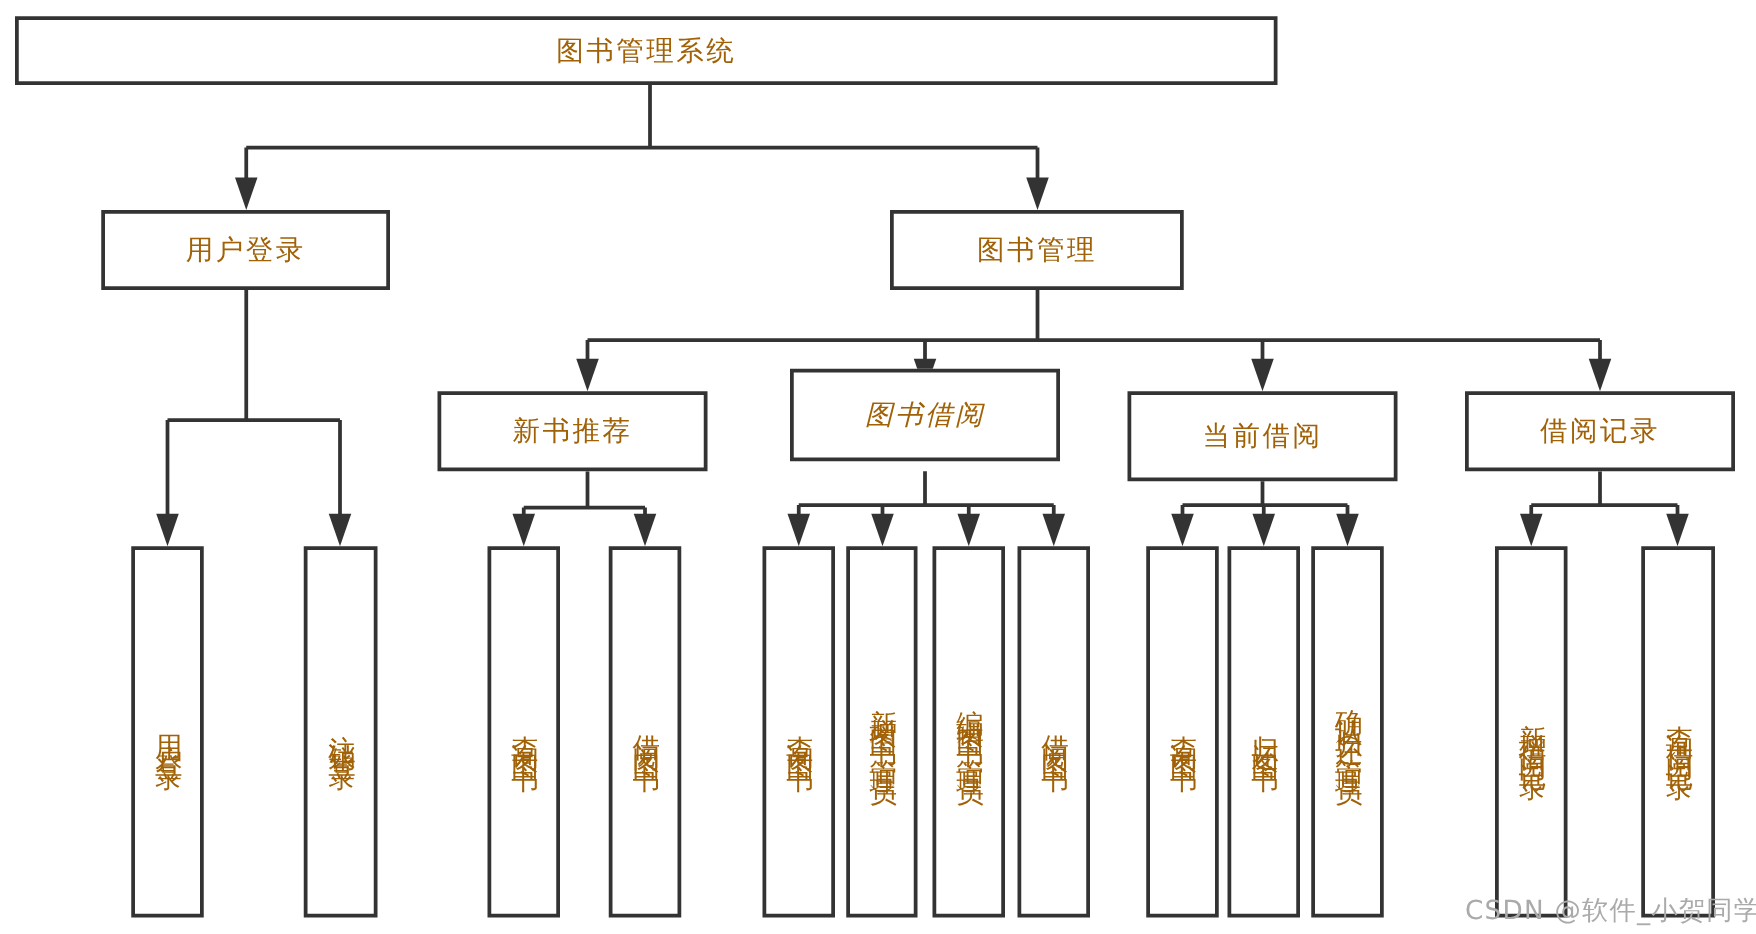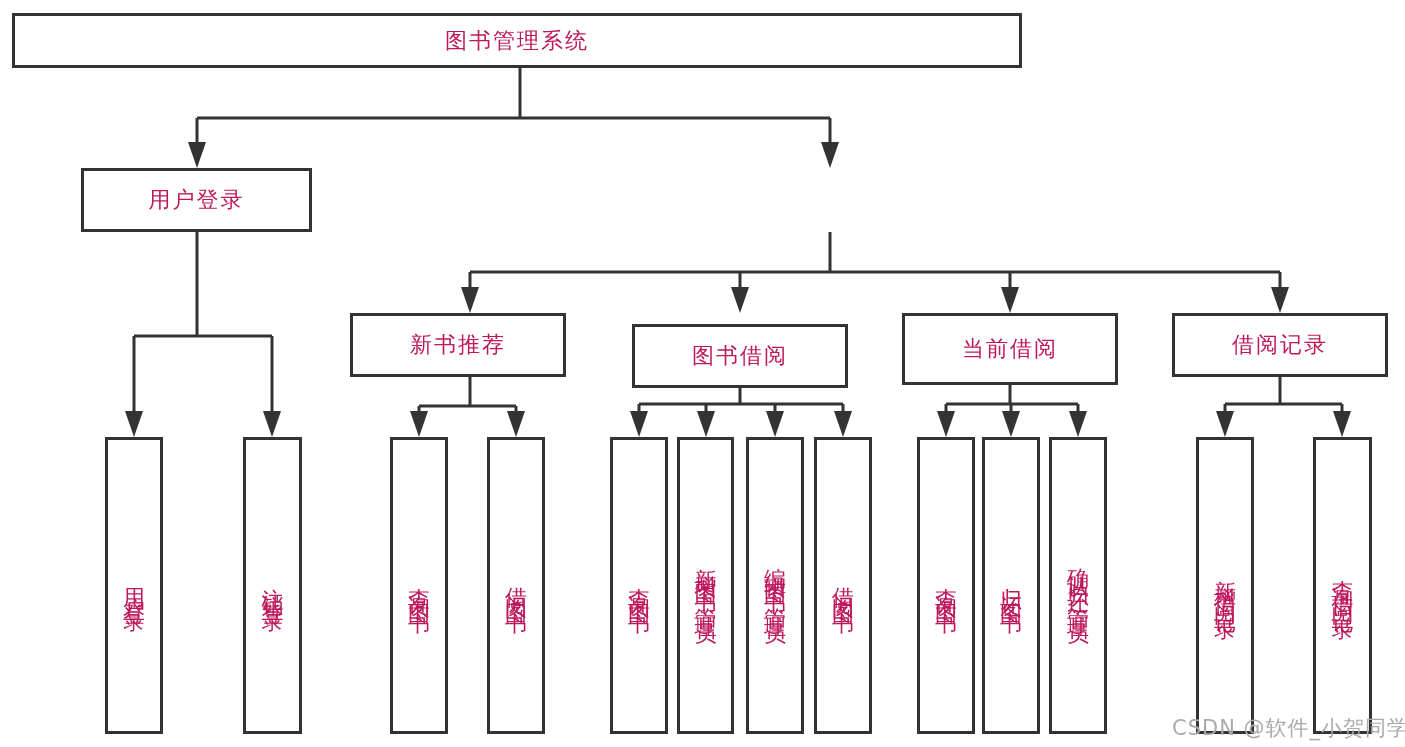--- a/index.html
+++ b/index.html
@@ -30,21 +30,21 @@
     fill: #333333;
     stroke: none;
   }
   .box {
     position: absolute;
     background: #ffffff;
     border: 3px solid #333333;
     display: flex;
     align-items: center;
     justify-content: center;
-    color: #be185d;
+    color: #a16207;
     z-index: 2;
     text-align: center;
   }
   .h {
     font-size: 22px;
     letter-spacing: 2px;
     white-space: nowrap;
   }
   .v {
     writing-mode: vertical-rl;
@@ -102,23 +102,24 @@
     <polygon points="937,411 955,411 946,437"></polygon>
     <polygon points="1002,411 1020,411 1011,437"></polygon>
     <polygon points="1069,411 1087,411 1078,437"></polygon>
     <polygon points="1216,411 1234,411 1225,437"></polygon>
     <polygon points="1333,411 1351,411 1342,437"></polygon>
   </svg>
 
   <div class="box h" style="left:12px; top:13px; width:1010px; height:55px;">图书管理系统</div>
 
   <div class="box h" style="left:81px; top:168px; width:231px; height:64px;">用户登录</div>
+  <div class="box h" style="left:712px; top:168px; width:235px; height:64px;">图书管理</div>
 
   <div class="box h" style="left:350px; top:313px; width:216px; height:64px;">新书推荐</div>
-  <div class="box h" style="left:632px; top:324px; width:216px; height:64px;">图书借阅</div>
+  <div class="box h" style="left:632px; top:295px; width:216px; height:74px;font-style:italic;">图书借阅</div>
   <div class="box h" style="left:902px; top:313px; width:216px; height:72px;">当前借阅</div>
   <div class="box h" style="left:1172px; top:313px; width:216px; height:64px;">借阅记录</div>
 
   <div class="box v" style="left:105px; top:437px; width:58px; height:297px;">用户登录</div>
   <div class="box v" style="left:243px; top:437px; width:59px; height:297px;">注销登录</div>
 
   <div class="box v" style="left:390px; top:437px; width:58px; height:297px;">查询图书</div>
   <div class="box v" style="left:487px; top:437px; width:58px; height:297px;">借阅图书</div>
 
   <div class="box v" style="left:610px; top:437px; width:58px; height:297px;">查询图书</div>

